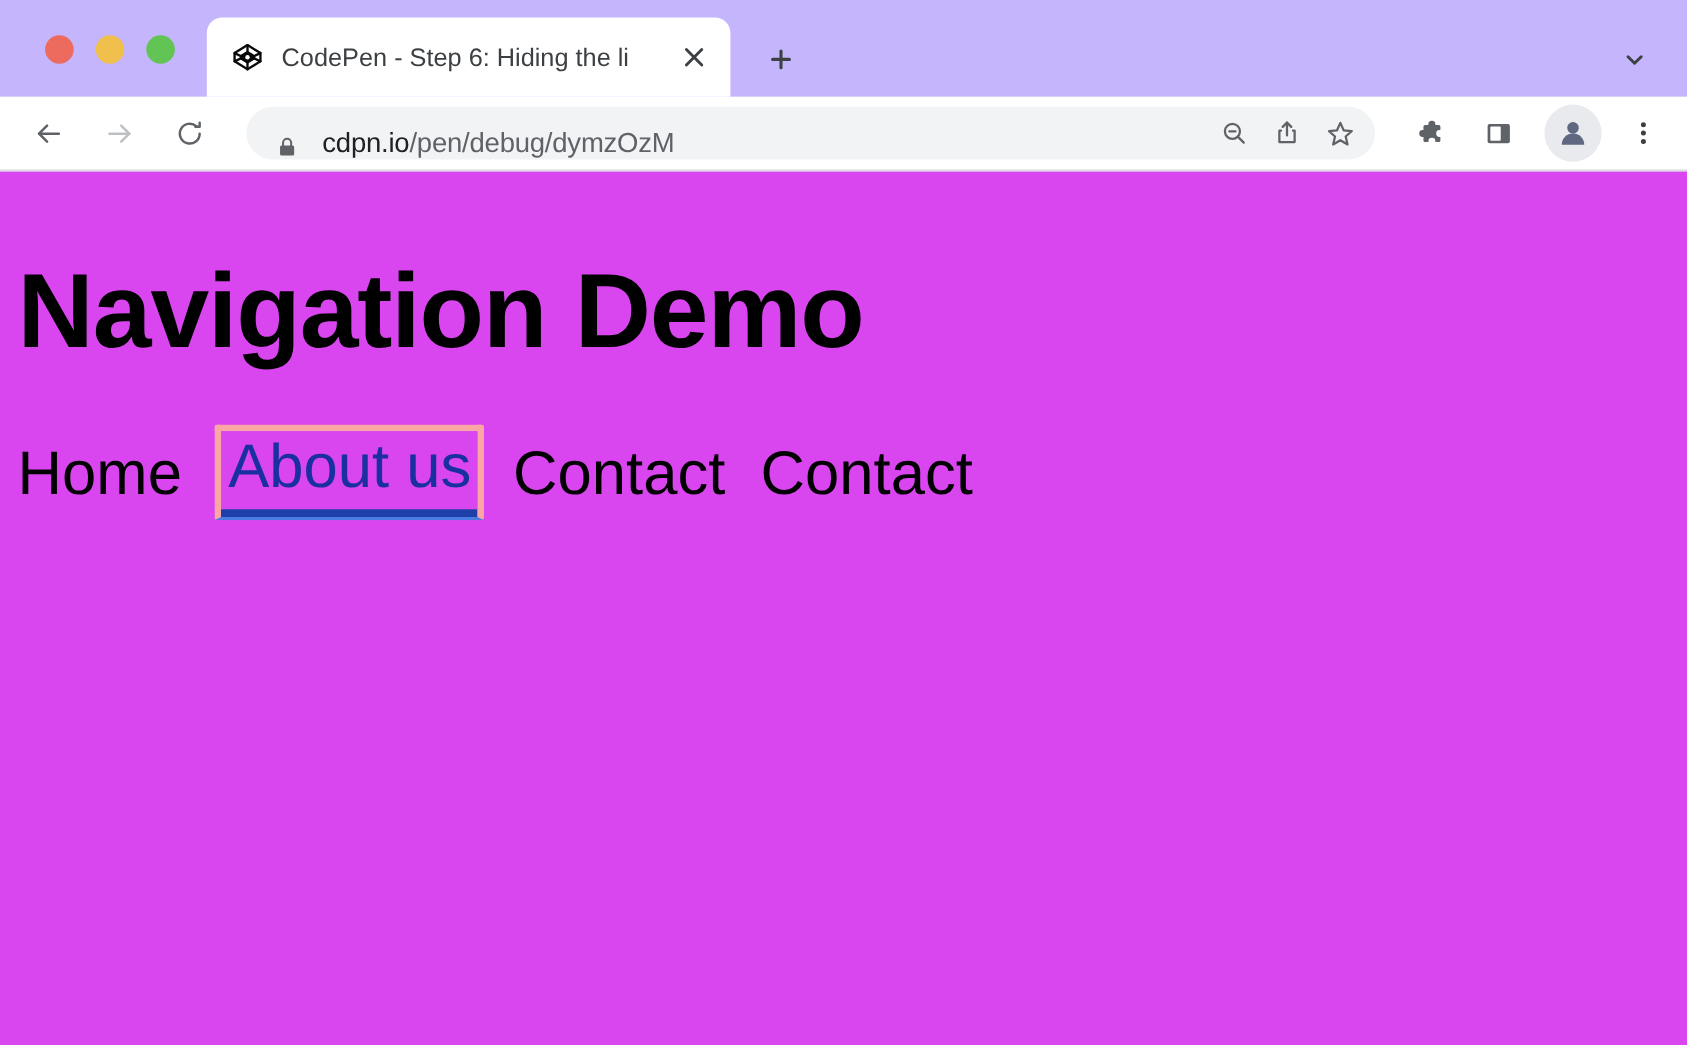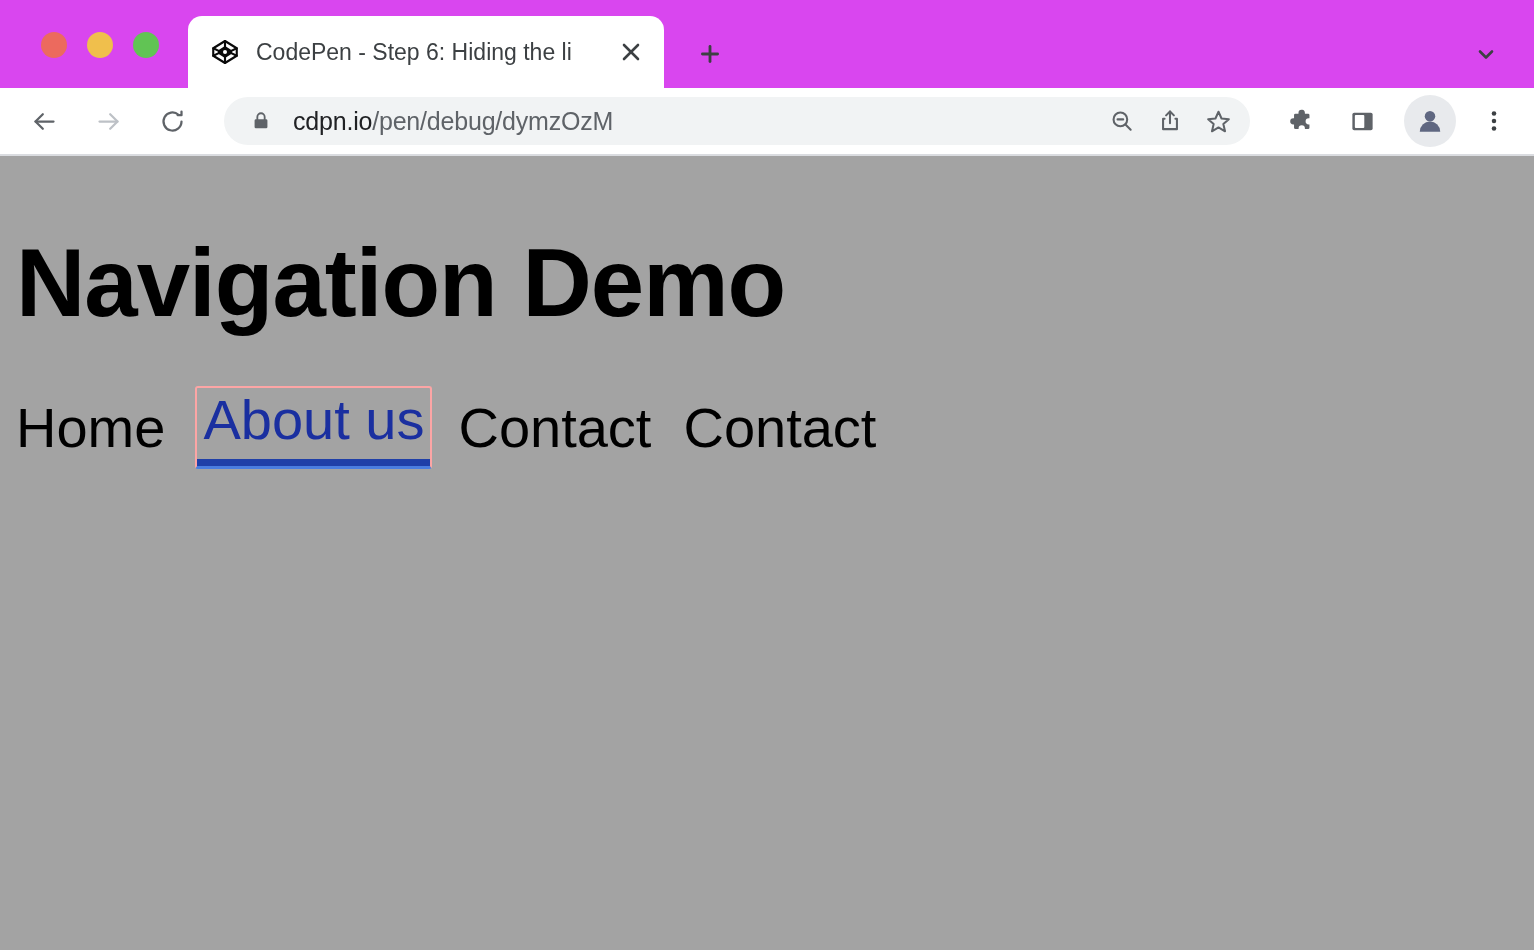--- a/index.html
+++ b/index.html
@@ -9,21 +9,21 @@
     background: #ffffff;
     overflow: hidden;
   }
 
   
   .browser { width: 1534px; height: 950px; display: flex; flex-direction: column; }
 
   .tabstrip {
     position: relative;
     height: 88px;
-    background: #d946ef;
+    background: #c4b5fd;
     flex: 0 0 88px;
   }
 
   .traffic-lights {
     position: absolute;
     left: 41px; top: 32px;
     display: flex; gap: 20px;
     align-items: center;
   }
   .light { width: 26px; height: 26px; border-radius: 50%; }
@@ -95,21 +95,21 @@
   .nav-btn.forward { margin-left: 16px; }
   .nav-btn.reload  { margin-left: 16px; }
 
   .urlbar {
     margin-left: 28px;
     height: 48px;
     width: 1026px;
     background: #f1f3f4;
     border-radius: 24px;
     display: flex;
-    align-items: center;
+    align-items: flex-end;
     padding: 0 8px 0 26px;
   }
   .lock-icon { width: 22px; height: 22px; flex: 0 0 22px; margin-right: 21px; }
   .url-text {
     flex: 1 1 auto;
     font-size: 25px;
     letter-spacing: -0.2px;
     white-space: nowrap;
     overflow: hidden;
   }
@@ -136,21 +136,21 @@
   }
   .menu-dots {
     width: 48px; height: 48px; flex: 0 0 48px;
     margin-left: 14px; margin-right: 14px;
     display: flex; align-items: center; justify-content: center;
   }
 
   
   .content {
     flex: 1 1 auto;
-    background: #a3a3a3;
+    background: #d946ef;
     padding: 0;
     position: relative;
   }
   .page-title {
     position: absolute;
     left: 16px;
     top: 79px;
     font-size: 96px;
     font-weight: bold;
     color: #000000;
@@ -169,21 +169,21 @@
     font-size: 56px;
     color: #000000;
     text-decoration: none;
     line-height: 1.08;
     padding: 0;
     margin-right: 32px;
     white-space: nowrap;
   }
   .nav-link.focused {
     color: #1a2fa0;
-    border: 2px solid #fca5a5;
+    border: 6px solid #fca5a5;
     border-bottom: 3px solid #4a7de0;
     border-radius: 3px;
     padding: 2px 6px 16px 6px;
     margin-right: 26px;
     margin-left: -2px;
     box-shadow: inset 0 -8px 0 -1px #1f3fa8;
   }
 </style>
 </head>
 <body>

